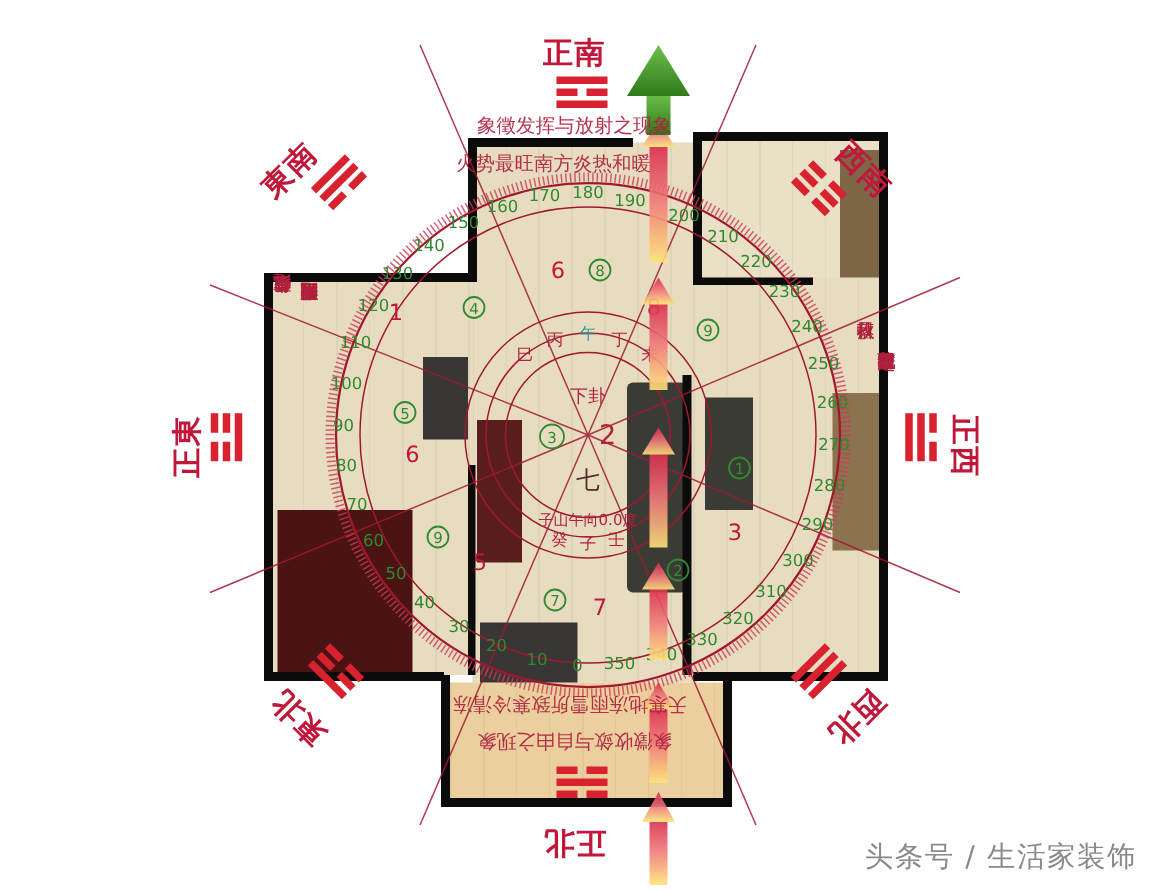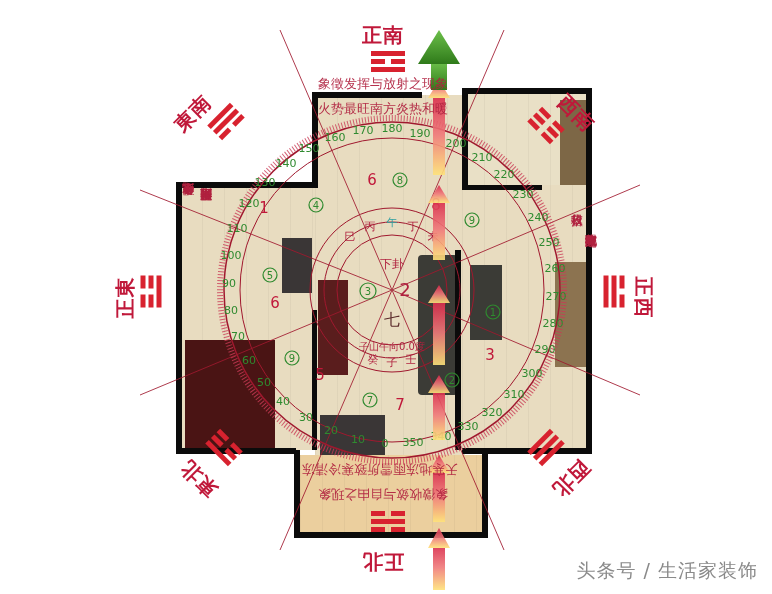--- a/index.html
+++ b/index.html
@@ -300,21 +300,21 @@
   <div class="line">
       <div class="seg" style="width:100%"></div>
     </div>
   <div class="line">
       <div class="seg" style="width:42%"></div>
       <div class="seg" style="width:42%"></div>
     </div>
 </div>
 
 <div class="note" style="left:318px;top:75px;">象徵发挥与放射之现象</div>
-<div class="note" style="left:318px;top:100px;">火势最旺南方炎热和暖</div>
+<div class="note" style="left:304px;top:100px;">火势最旺南方炎热和暖</div>
 <div class="note" style="left:302px;top:460px;transform:rotate(180deg);">天寒地冻雨雪所致寒冷清冻</div>
 <div class="note" style="left:318px;top:485px;transform:rotate(180deg);">象徵收敛与自由之现象</div>
 <div class="vnote" style="left:180px;top:205px;transform:rotate(180deg);">象徵生气与生长之现象</div>
 <div class="vnote" style="left:198px;top:210px;transform:rotate(180deg);">太阳升起树木生长潮湿下雨</div>
 <div class="vnote" style="left:568px;top:205px;">日落秋收</div>
 <div class="vnote" style="left:582px;top:225px;">象徵沉静与收藏之现象</div>
 
 <div class="watermark">头条号 / 生活家装饰</div>
 
 </body></html>

